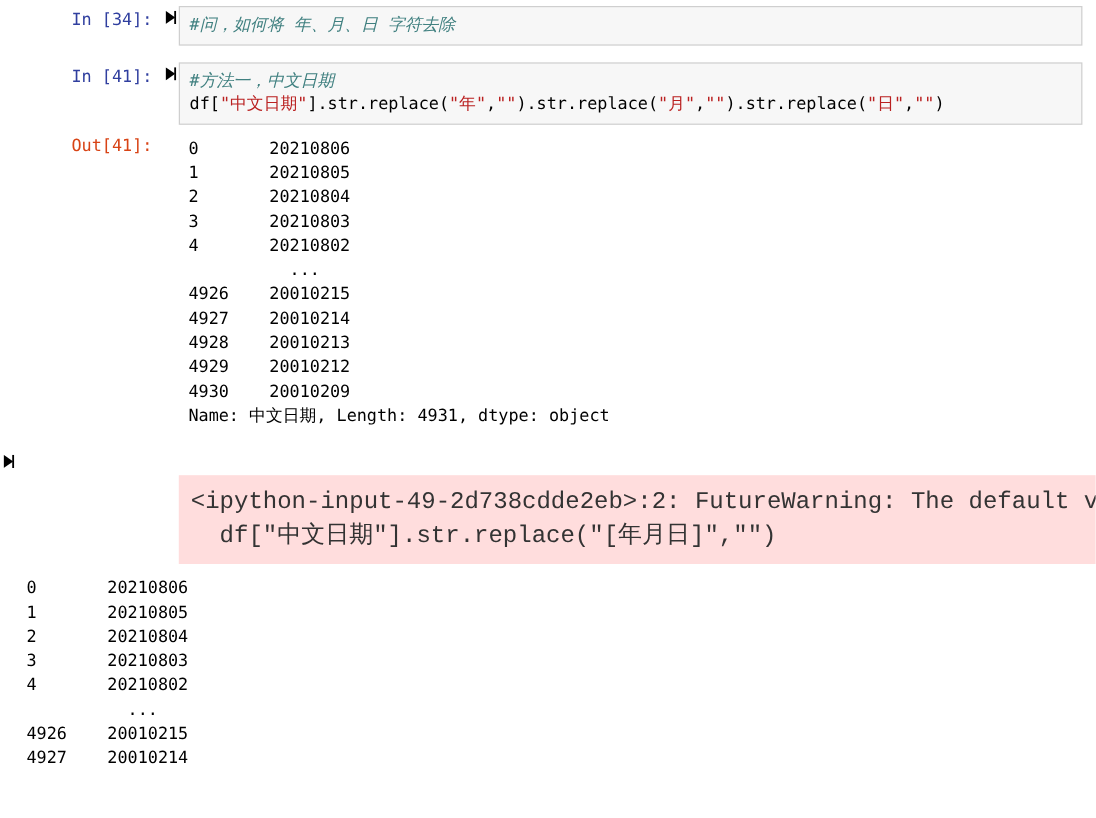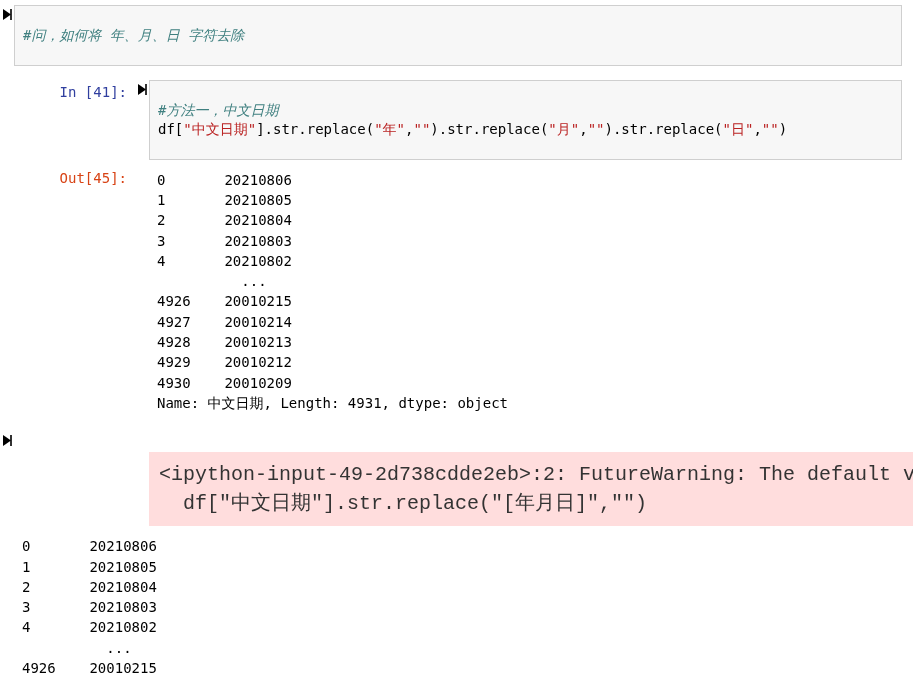--- a/index.html
+++ b/index.html
@@ -36,21 +36,21 @@
     justify-content: center;
     padding-top: 4px;
     color: #000;
     cursor: pointer;
   }
   .run-icon svg { display:block; }
   .code-area {
     flex: 1;
     border: 1px solid #cfcfcf;
     background: #f7f7f7;
-    padding: 20px 8px;
+    padding: 6px 8px;
     font-family: monospace;
     font-size: 14px;
     white-space: pre;
     overflow: hidden;
     margin-right: 11px;
     line-height: 1.35;
   }
   .output-area {
     flex: 1;
     padding: 4px 16px 4px 8px;
@@ -70,20 +70,21 @@
     line-height: 1.45;
   }
   .tok-comment { color: #408080; font-style: italic; }
   .tok-str { color: #BA2121; }
   .spacer-block { height: 8px; }
 </style>
 </head>
 <body>
 
 <div class="cell">
+  <div class="prompt in-prompt">In  [34]:</div>
   <div class="run-icon">
     <svg width="9" height="11" viewBox="0 0 9 11">
         <polygon points="0,0 0,11 8,5.5" fill="#000"></polygon>
         <rect x="7.2" y="0" width="1.6" height="11" fill="#000"></rect>
       </svg>
   </div>
   <div class="code-area"><span class="tok-comment">#问，如何将 年、月、日 字符去除</span></div>
 </div>
 
 <div class="spacer-block"></div>
@@ -94,21 +95,21 @@
     <svg width="9" height="11" viewBox="0 0 9 11">
         <polygon points="0,0 0,11 8,5.5" fill="#000"></polygon>
         <rect x="7.2" y="0" width="1.6" height="11" fill="#000"></rect>
       </svg>
   </div>
   <div class="code-area"><span class="tok-comment">#方法一，中文日期</span>
 <span>df[</span><span class="tok-str">"中文日期"</span><span>].str.replace(</span><span class="tok-str">"年"</span><span>,</span><span class="tok-str">""</span><span>).str.replace(</span><span class="tok-str">"月"</span><span>,</span><span class="tok-str">""</span><span>).str.replace(</span><span class="tok-str">"日"</span><span>,</span><span class="tok-str">""</span><span>)</span></div>
 </div>
 
 <div class="cell">
-  <div class="prompt out-prompt">Out[45]:</div>
+  <div class="prompt out-prompt">Out[41]:</div>
   <div style="width:14px;min-width:14px;"></div>
   <div class="output-area">0       20210806
 1       20210805
 2       20210804
 3       20210803
 4       20210802
           ...   
 4926    20010215
 4927    20010214
 4928    20010213

